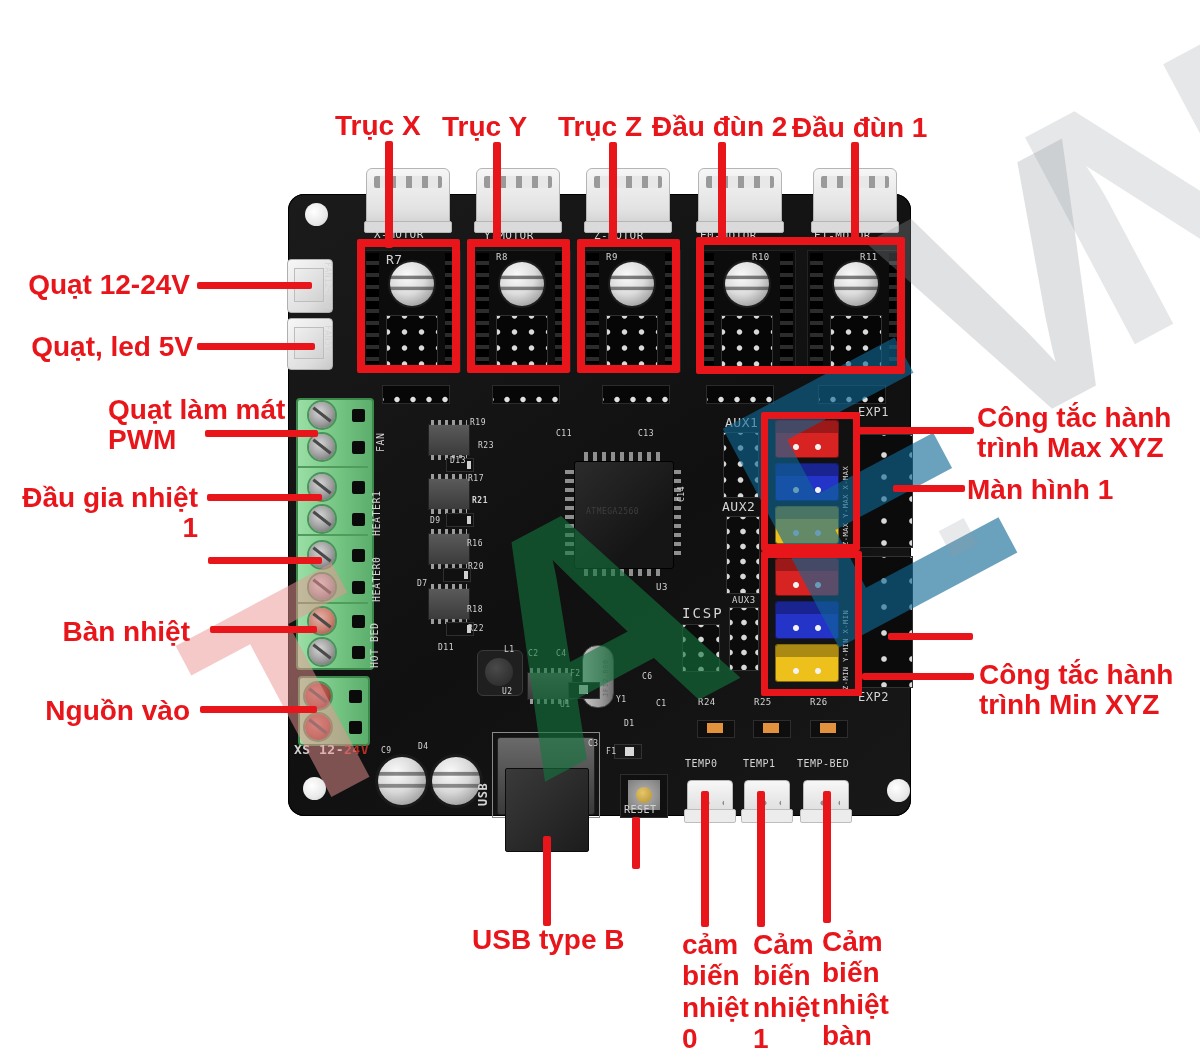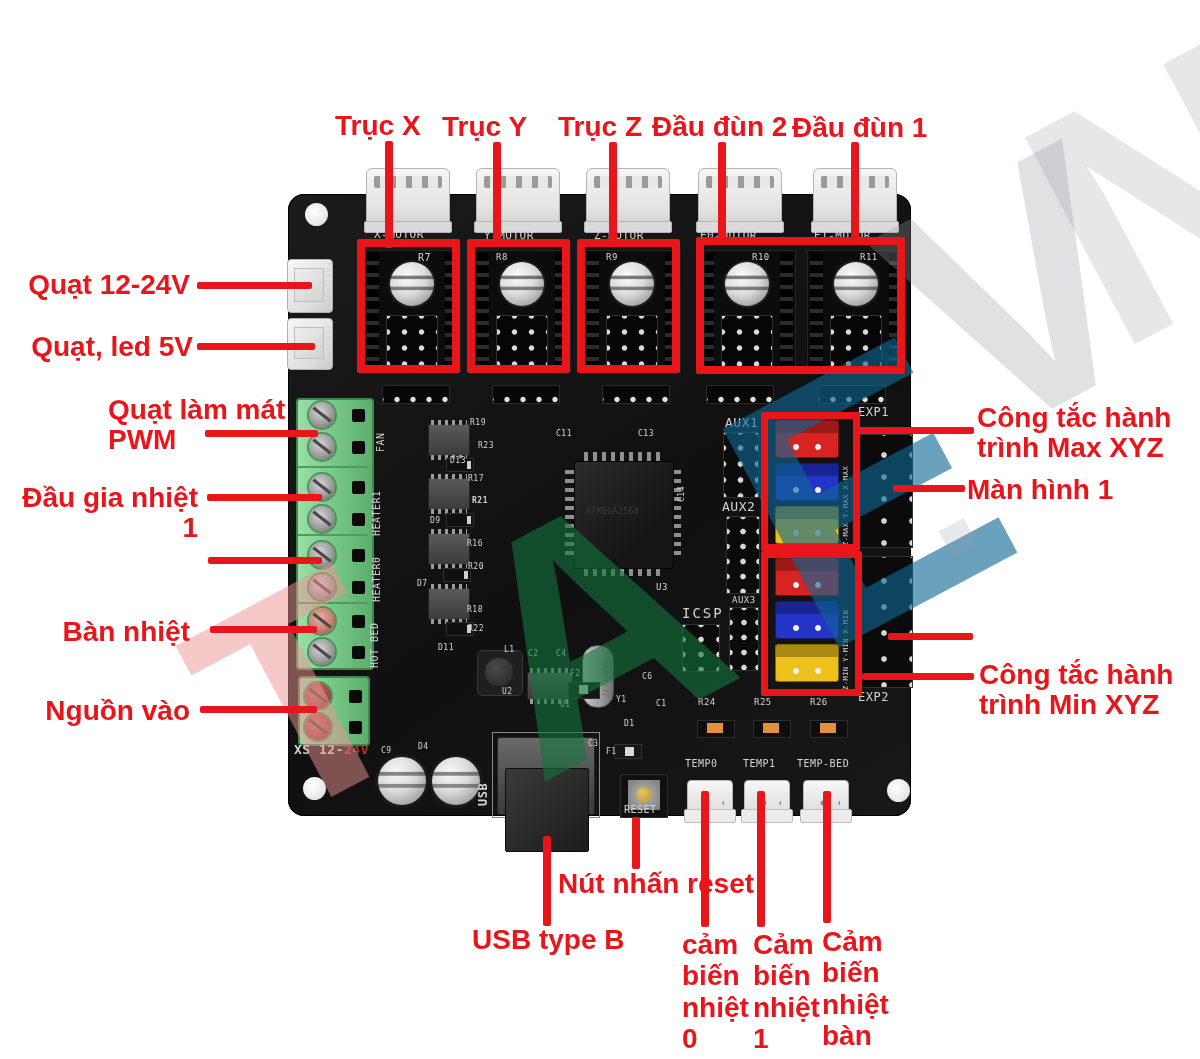--- a/index.html
+++ b/index.html
@@ -313,41 +313,40 @@
   <div class="lbl" style="left:108px;top:395px;width:180px">Quạt làm mát
 PWM</div>
   <div class="lbl ra" style="left:5px;top:483px;width:193px">Đầu gia nhiệt 1</div>
   <div class="lbl ra" style="left:25px;top:617px;width:165px">Bàn nhiệt</div>
   <div class="lbl ra" style="left:25px;top:696px;width:165px">Nguồn vào</div>
   <div class="lbl" style="left:977px;top:403px;width:215px">Công tắc hành
 trình Max XYZ</div>
   <div class="lbl" style="left:967px;top:475px;width:170px">Màn hình 1</div>
   <div class="lbl" style="left:979px;top:660px;width:215px">Công tắc hành
 trình Min XYZ</div>
-  <div class="lbl ctr" style="left:558px;top:869px;width:205px">Nút nhấn reset</div>
   <div class="lbl ctr" style="left:472px;top:925px;width:155px">USB type B</div>
   <div class="lbl tall" style="left:682px;top:929px;width:75px">cảm
 biến
 nhiệt
 0</div>
   <div class="lbl tall" style="left:753px;top:929px;width:75px">Cảm
 biến
 nhiệt
 1</div>
   <div class="lbl tall" style="left:822px;top:926px;width:85px">Cảm
 biến
 nhiệt
 bàn</div>
 
 <span class="silk" style="left: 374px; top: 229px; font-size: 11px;">X-MOTOR</span>
     <span class="silk" style="left: 484px; top: 230px; font-size: 11px;">Y-MOTOR</span>
     <span class="silk" style="left: 594px; top: 230px; font-size: 11px;">Z-MOTOR</span>
     <span class="silk" style="left: 700px; top: 230px; font-size: 11px;">E0-MOTOR</span>
     <span class="silk" style="left: 814px; top: 230px; font-size: 11px;">E1-MOTOR</span>
-    <span class="silk" style="left: 386px; top: 253px; font-size: 10px; margin-left: 32px;">R7</span>
+    <span class="silk" style="left: 386px; top: 253px; font-size: 13px;">R7</span>
     <span class="silk" style="left: 496px; top: 253px; font-size: 9px;">R8</span>
     <span class="silk" style="left: 606px; top: 253px; font-size: 9px;">R9</span>
     <span class="silk" style="left: 752px; top: 253px; font-size: 9px;">R10</span>
     <span class="silk" style="left: 860px; top: 253px; font-size: 9px;">R11</span>
     <span class="silk" style="left: 331px; top: 262px; font-size: 8px; transform: rotate(90deg);">FAN12~24V</span>
     <span class="silk" style="left: 331px; top: 325px; font-size: 8px; transform: rotate(90deg);">FAN5V</span>
     <span class="silk" style="left: 376px; top: 452px; font-size: 10px; transform: rotate(-90deg);">FAN</span>
     <span class="silk" style="left: 372px; top: 536px; font-size: 10px; transform: rotate(-90deg);">HEATER1</span>
     <span class="silk" style="left: 372px; top: 602px; font-size: 10px; transform: rotate(-90deg);">HEATER0</span>
     <span class="silk" style="left: 370px; top: 668px; font-size: 10px; transform: rotate(-90deg);">HOT BED</span>

